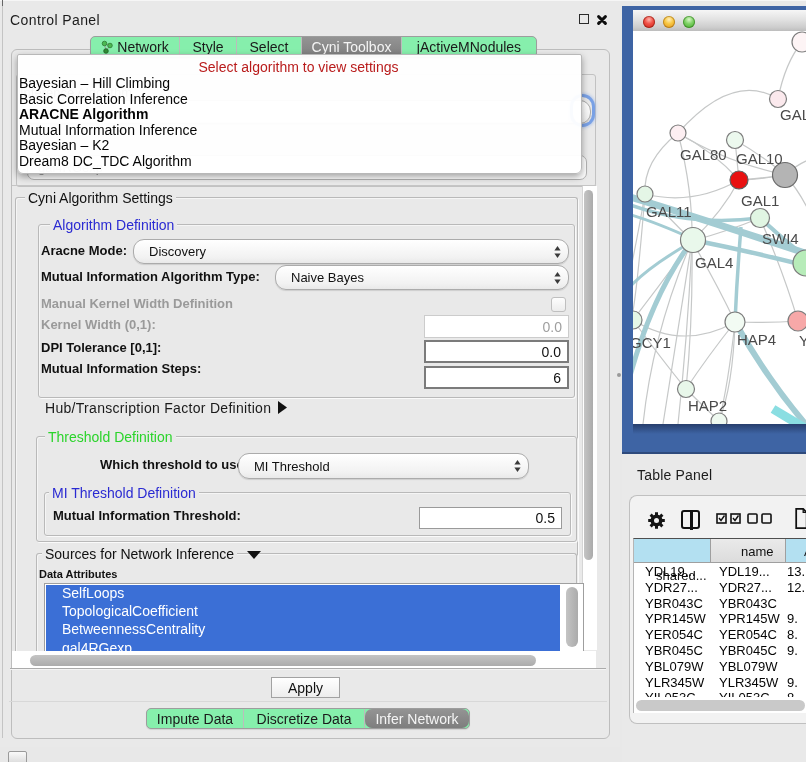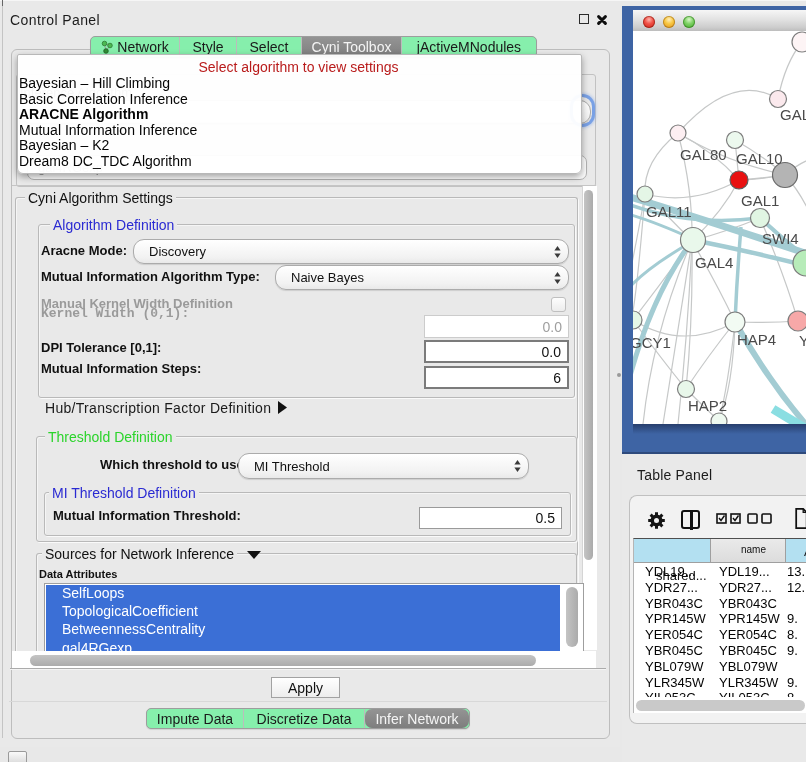--- a/index.html
+++ b/index.html
@@ -91,21 +91,21 @@
     <div class="ctext">Naive Bayes</div>
   <svg class="carrow" viewBox="0 0 7 12">
       <path d="M3.5 0 L6.6 4.6 H0.4 Z" fill="#3a3a3a"></path>
       <path d="M3.5 12 L0.4 7.4 H6.6 Z" fill="#3a3a3a"></path>
     </svg>
   </div>
 
 <div class="lbl dis" style="left:41px;top:296px;">Manual Kernel Width Definition</div>
 <div class="abs" style="left:551px;top:297px;width:13px;height:13px;background:linear-gradient(#fdfdfd,#ececec);border:1px solid #bfbfbf;border-radius:3px;"></div>
 
-<div class="lbl dis" style="left:41px;top:306px;font-family:Liberation Mono, monospace;">Kernel Width (0,1):</div>
+<div class="lbl dis" style="left:41px;top:317px;">Kernel Width (0,1):</div>
 <div class="field" style="left:424px;top:315px;width:145px;height:23px;border:1px solid #cccccc;color:#9f9f9f;">0.0</div>
 
 <div class="lbl" style="left:41px;top:340px;">DPI Tolerance [0,1]:</div>
 <div class="field" style="left:424px;top:340px;width:145px;height:23px;border:2px solid #7b7b7b;">0.0</div>
 
 <div class="lbl" style="left:41px;top:361px;">Mutual Information Steps:</div>
 <div class="field" style="left:424px;top:366px;width:145px;height:23px;border:2px solid #7b7b7b;">6</div>
 
 <div class="abs" style="left:45px;top:400px;font-size:14px;letter-spacing:0.3px;color:#1a1a1a;">Hub/Transcription Factor Definition</div>
 <svg class="abs" style="left:277px;top:401px;" width="11" height="13" viewBox="0 0 11 13">
@@ -285,20 +285,20 @@
 <svg class="abs" style="left:795px;top:508px;" width="12" height="21" viewBox="0 0 13 24">
   <path d="M1 1 H9 L13 5 V23 H1 Z" fill="none" stroke="#111" stroke-width="2"></path>
   <path d="M9 1 V5 H13" fill="none" stroke="#111" stroke-width="1.5"></path>
 </svg>
 
 <div class="abs" style="left:633px;top:538px;width:173px;height:174px;background:#fff;border-left:1px solid #b5b5b5;border-top:1px solid #4f4f4f;overflow:hidden;">
   <div class="abs" style="left:0;top:0;width:76px;height:23px;background:#b3e0f1;border-right:1px solid #9f9f9f;border-bottom:1px solid #9f9f9f;"></div>
   <div class="abs" style="left:77px;top:0;width:74px;height:23px;background:linear-gradient(#eaeaea,#dcdcdc);border-right:1px solid #9f9f9f;border-bottom:1px solid #9f9f9f;"></div>
   <div class="abs" style="left:152px;top:0;width:21px;height:23px;background:#b3e0f1;border-bottom:1px solid #9f9f9f;"></div>
   <div class="abs" style="left:22px;top:5px;font-size:13px;color:#111;margin-top:24px;">shared...</div>
-  <div class="abs" style="left:107px;top:5px;font-size:10px;color:#111;">name</div>
+  <div class="abs" style="left:107px;top:5px;font-size:13px;color:#111;">name</div>
   <div class="abs" style="left:170px;top:5px;font-size:13px;color:#111;">A</div>
   <div class="abs" style="left:11px;top:25px;font-size:13px;color:#050505;line-height:15.8px;">YDL19...<br>YDR27...<br>YBR043C<br>YPR145W<br>YER054C<br>YBR045C<br>YBL079W<br>YLR345W<br>YIL053C</div>
   <div class="abs" style="left:85px;top:25px;font-size:13px;color:#050505;line-height:15.8px;">YDL19...<br>YDR27...<br>YBR043C<br>YPR145W<br>YER054C<br>YBR045C<br>YBL079W<br>YLR345W<br>YIL053C</div>
   <div class="abs" style="left:153px;top:25px;font-size:13px;color:#050505;line-height:15.8px;">13...<br>12...<br><br>9.<br>8.<br>9.<br><br>9.<br>8.</div>
   <div class="abs" style="left:0;top:158px;width:173px;height:16px;background:#fff;"></div>
   <div class="thumbh" style="left:2px;top:161px;width:169px;height:11px;background:#c9c9c9;"></div>
 </div>
 
 </body></html>

